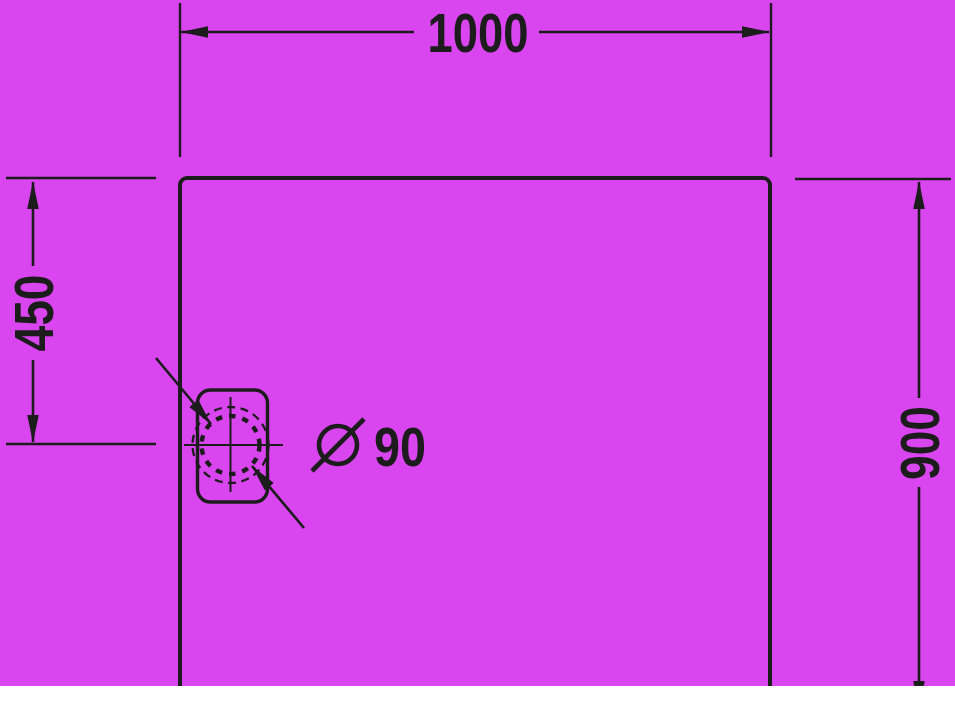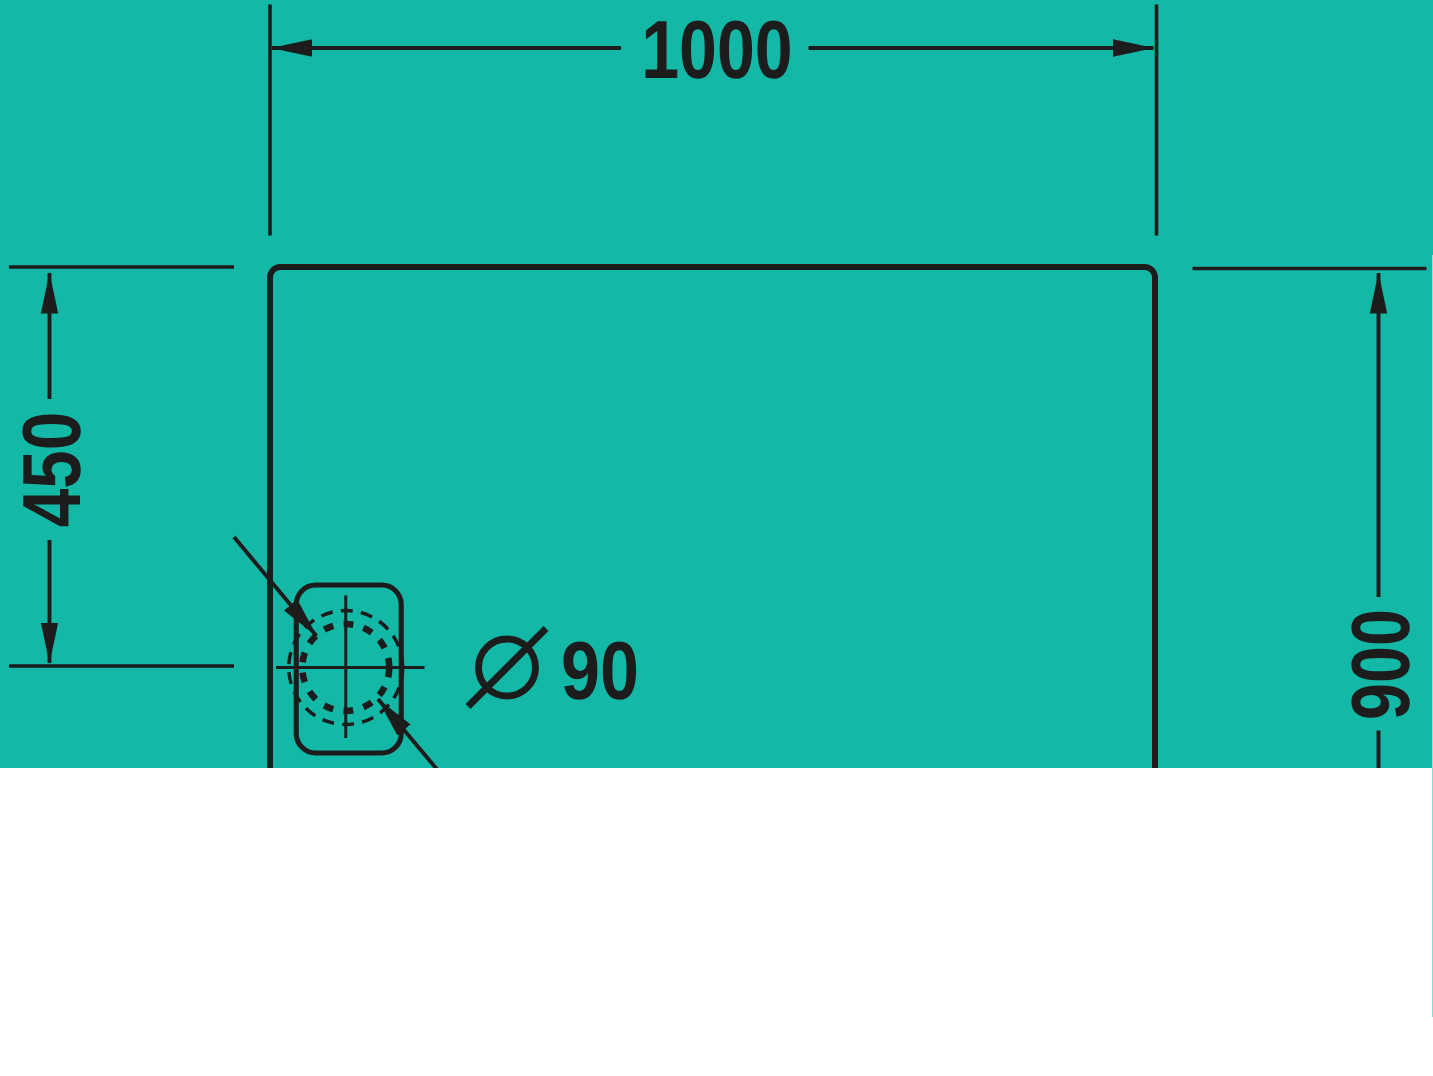--- a/index.html
+++ b/index.html
@@ -3,22 +3,22 @@
 <meta charset="utf-8">
 <style>
   html, body {
     margin: 0;
     padding: 0;
     background: #ffffff;
   }
   .stage {
     position: relative;
     width: 955px;
-    height: 512px;
-    background: #14b8a6;
+    height: 686px;
+    background: #d946ef;
     overflow: hidden;
   }
   svg text {
     font-family: "Liberation Sans", "DejaVu Sans", sans-serif;
     font-weight: bold;
     font-size: 55px;
     fill: #1c1c1c;
   }
   .stroke  { stroke: #1c1c1c; fill: none; }
   .outline { stroke-width: 4; }

